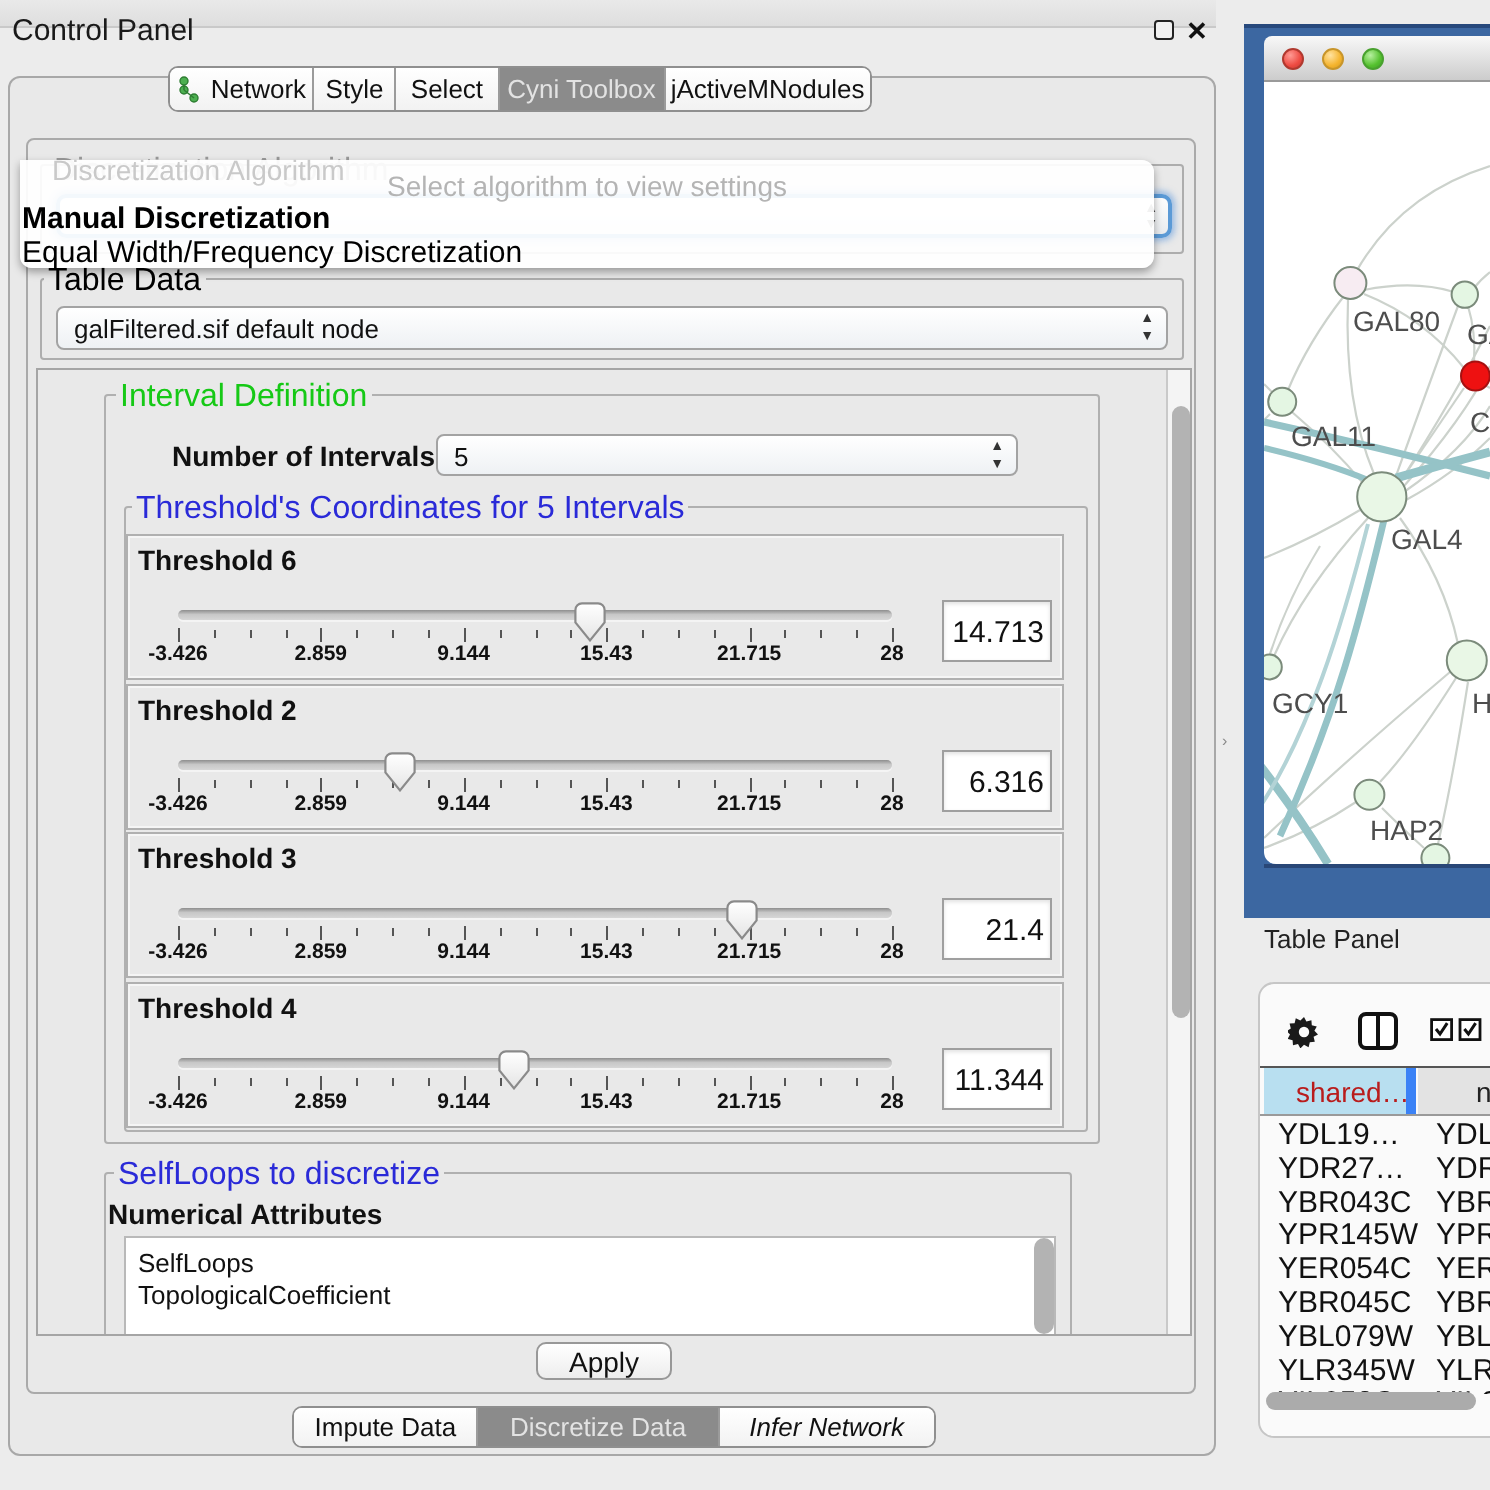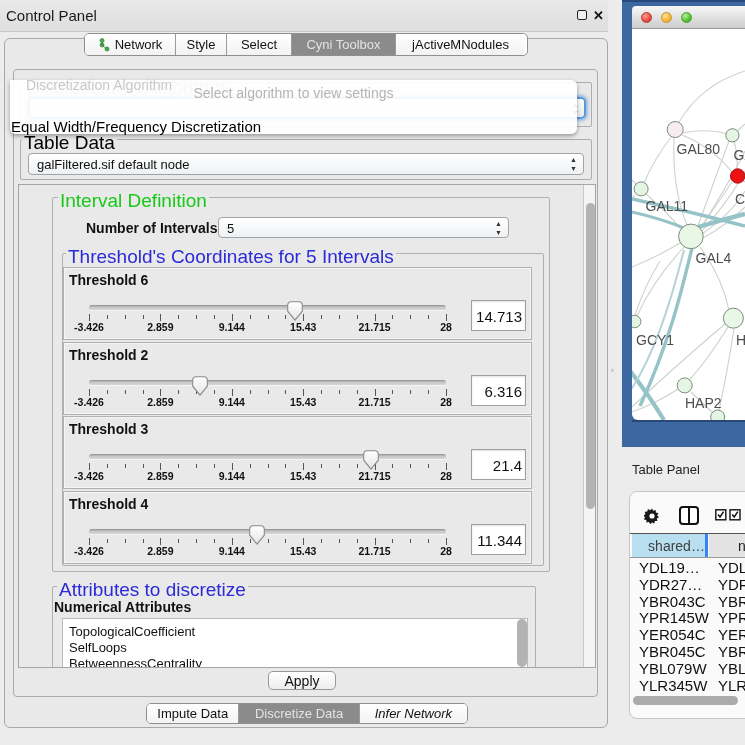--- a/index.html
+++ b/index.html
@@ -1,39 +1,39 @@
 <!DOCTYPE html>
 <html><head>
 <meta charset="utf-8">
 <style>
 * { margin:0; padding:0; box-sizing:border-box; }
 html,body { width:745px; height:745px; overflow:hidden; }
 body { font-family:"Liberation Sans", sans-serif; background:#ececec; position:relative; }
 .abs { position:absolute; }
 
 
-#titlebar { left:0; top:0; width:614px; height:32px; background:linear-gradient(#e9e9e9,#dedede); border-bottom:1px solid #c9c9c9; }
+#titlebar { left:0; top:0; width:614px; height:14px; background:linear-gradient(#e9e9e9,#dedede); border-bottom:1px solid #c9c9c9; }
 #titlebar .txt { left:6px; top:7px; font-size:15px; color:#1a1a1a; }
 #floatbtn { left:577px; top:10px; width:10px; height:10px; border:1.5px solid #222; border-radius:2px; background:#f0f0f0; }
 #closebtn { left:593px; top:8px; font-size:13px; font-weight:bold; color:#111; }
 
 #outerpanel { left:4px; top:38px; width:604px; height:690px; border:1px solid #a8a8a8; border-radius:6px; background:#e9e9e9; }
 #innerpanel { left:13px; top:69px; width:585px; height:628px; border:1px solid #aaa; border-radius:4px; background:#e9e9e9; }
 
 
 .seg { height:23px; display:flex; border:1px solid #8f8f8f; border-radius:5px; overflow:hidden; background:#fff; font-size:13px; }
 .seg .s { display:flex; align-items:center; justify-content:center; border-right:1px solid #9b9b9b; background:linear-gradient(#ffffff,#f2f2f2); color:#111; }
 .seg .s:last-child { border-right:none; }
 .seg .sel { background:#8b8b8b; color:#e3e3e3; }
-#toptabs { left:84px; top:33px; width:444px; }
+#toptabs { left:84px; top:33px; width:352px; }
 #bottabs { left:146px; top:703px; width:322px; height:21px; }
 
 
 .group { border:1px solid #adadad; border-radius:2px; }
-.grouplab { position:absolute; top:-8px; left:5px; background:#e9e9e9; padding:0 2px; font-size:19px; white-space:nowrap; }
+.grouplab { position:absolute; top:-8px; left:5px; background:#e9e9e9; padding:0 2px; font-size:16px; white-space:nowrap; }
 
 
 .combo { position:absolute; border:1px solid #a3a3a3; border-radius:4px; background:linear-gradient(#ffffff,#eef1f4); font-size:13px; color:#111; }
 .combo .ctext { position:absolute; left:8px; top:3px; }
 .combo .arr { position:absolute; right:6px; top:1px; font-size:7px; color:#333; line-height:9px; text-align:center; }
 
 
 .thr { position:absolute; left:44px; width:469px; height:73px; border:1px solid #b0b0b0; box-shadow:inset 0 0 0 1px #f5f5f5; background:#e9e9e9; }
 .thr .tlab { position:absolute; left:5px; top:4px; font-weight:bold; font-size:14px; color:#111; }
 .track { position:absolute; left:25px; top:37px; width:357px; height:5px; border-radius:3px; background:linear-gradient(#8e8e8e,#c7c7c7 45%,#d6d6d6); box-shadow:0 1px 0 #f4f4f4; }
@@ -54,21 +54,21 @@
 #applybtn { left:268px; top:671px; width:68px; height:19px; border:1px solid #989898; border-radius:5px; background:linear-gradient(#ffffff,#ededed); font-size:14px; color:#111; text-align:center; padding-top:1px; }
 
 
 #popup { left:10px; top:80px; width:567px; height:54px; background:rgba(255,255,255,0.93); border-radius:0 6px 6px 6px; box-shadow:0 2px 4px rgba(0,0,0,0.35); font-size:15px; }
 #popup .i1 { position:absolute; left:0; right:0; top:5px; text-align:center; color:#b4b4b4; font-size:14px; }
 #popup .i2 { position:absolute; left:1px; top:21px; font-weight:bold; color:#000; }
 #popup .i3 { position:absolute; left:1px; top:38px; color:#000; }
 
 
 #gapstrip { left:608px; top:0; width:14px; height:745px; background:#ececec; }
-#desktop { left:622px; top:0; width:123px; height:447px; background:#3c67a1; }
+#desktop { left:622px; top:12px; width:123px; height:447px; background:#3c67a1; }
 #desktop .topline { position:absolute; left:0; top:0; width:100%; height:2px; background:#27497c; }
 #frame { position:absolute; left:10px; top:6px; width:113px; height:414px; }
 #ftitle { position:absolute; left:0; top:0; width:113px; height:23px; background:linear-gradient(#f8f8f8,#cccccc); border-bottom:1px solid #9a9a9a; border-radius:4px 0 0 0; }
 .light { position:absolute; top:6px; width:11px; height:11px; border-radius:50%; }
 #fcontent { position:absolute; left:0; top:23px; width:113px; height:391px; background:#fff; border-radius:0 0 0 6px; overflow:hidden; }
 
 #tablepanel-label { left:632px; top:462px; font-size:13px; color:#222; }
 #tpanel { left:629px; top:491px; width:120px; height:228px; background:#fafafa; border:1px solid #c6c6c6; border-radius:8px 0 0 8px; overflow:hidden; }
 </style>
 </head>
@@ -305,44 +305,44 @@
             <stop offset="0" stop-color="#ffffff"></stop>
             <stop offset="0.5" stop-color="#f2f2f2"></stop>
             <stop offset="1" stop-color="#e4e4e4"></stop>
           </linearGradient>
         </defs>
       <path d="M4,0.7 h8 a3.3,3.3 0 0 1 3.3,3.3 v6.2 L8,19.2 L0.7,10.2 V4 a3.3,3.3 0 0 1 3.3,-3.3 z" fill="url(#tg4)" stroke="#8a8a8a" stroke-width="1.1"></path>
     </svg>
   </div>
 
   <div class="abs group" style="left:33px; top:401px; width:484px; height:100px; border-color:#b0b0b0;">
-    <div class="grouplab" style="color:#2a2ad8; left:4px;">Attributes to discretize</div>
+    <div class="grouplab" style="color:#2a2ad8; left:4px;">SelfLoops to discretize</div>
   </div>
   <div class="abs" style="left:35px; top:414px; font-size:14px; font-weight:bold; color:#111;">Numerical Attributes</div>
   <div class="abs" id="attrlist" style="left:43px; top:433px; width:466px; height:50px;">
+    <div>SelfLoops</div>
     <div>TopologicalCoefficient</div>
-    <div>SelfLoops</div>
-    <div>BetweennessCentrality</div>
   </div>
   <div class="abs sbthumb" style="left:498px; top:434px; width:10px; height:48px;"></div>
 
   <div class="abs" style="left:564px; top:0; width:14px; height:484px; background:#f4f4f4; border-left:1px solid #c9c9c9;"></div>
   <div class="abs sbthumb" style="left:567px; top:18px; width:9px; height:306px;"></div>
 </div>
 
 <div class="abs" id="applybtn">Apply</div>
 <div class="abs seg" id="bottabs">
   <div class="s" style="width:93px;">Impute Data</div>
   <div class="s sel" style="width:121px;">Discretize Data</div>
   <div class="s" style="width:108px;font-style:italic;">Infer Network</div>
 </div>
 
 <div class="abs" style="left:26px; top:77px; font-size:14px; color:#c9c9c9; z-index:30;">Discretization Algorithm</div>
 <div class="abs" id="popup">
   <div class="i1">Select algorithm to view settings</div>
+  <div class="i2">Manual Discretization</div>
   <div class="i3">Equal Width/Frequency Discretization</div>
 </div>
 
 <div class="abs" id="gapstrip"></div>
 <div class="abs" style="left:611px; top:366px; font-size:8px; color:#8a8a8a;">›</div>
 <div class="abs" id="desktop">
   <div class="topline"></div>
   <div id="frame">
     <div id="ftitle">
       <div class="light" style="left:9px; background:radial-gradient(circle at 35% 30%, #ff9a94, #ee4b42 60%, #c33b33); border:1px solid #b0392f;"></div>
@@ -424,21 +424,21 @@
   <div style="position:absolute;left:49px;top:14px;width:20px;height:19px;border:2.6px solid #111;border-radius:4px;background:#fff;"></div>
   <div style="position:absolute;left:58px;top:16px;width:2.4px;height:15px;background:#111;"></div>
   <svg style="position:absolute;left:85px;top:17px;" width="26" height="12" viewBox="0 0 26 12">
     <rect x="0.8" y="0.8" width="10" height="10" fill="#fff" stroke="#111" stroke-width="1.4"></rect>
     <path d="M3,5.5 L5,8 L8.6,2.6" fill="none" stroke="#111" stroke-width="1.5"></path>
     <rect x="15" y="0.8" width="10" height="10" fill="#fff" stroke="#111" stroke-width="1.4"></rect>
     <path d="M17.2,5.5 L19.2,8 L22.8,2.6" fill="none" stroke="#111" stroke-width="1.5"></path>
   </svg>
 
   <div style="position:absolute;left:0px;top:41px;width:120px;height:1px;background:#555;"></div>
-  <div class="hdr" style="position:absolute;left:2px;top:42px;width:76px;height:23px;background:#b8dff0;border-right:3px solid #3b82f6;font-size:14px;color:#404040;text-align:center;text-indent:16px;padding-top:4px;">shared…</div>
+  <div class="hdr" style="position:absolute;left:2px;top:42px;width:76px;height:23px;background:#b8dff0;border-right:5px solid #3b82f6;font-size:14px;color:#b91c1c;text-align:center;text-indent:16px;padding-top:4px;">shared…</div>
   <div class="hdr" style="position:absolute;left:79px;top:42px;width:41px;height:23px;background:#e3e3e3;font-size:14px;color:#222;padding-top:4px;padding-left:29px;">n</div>
   <div style="position:absolute;left:0px;top:65px;width:120px;height:1px;background:#9a9a9a;"></div>
   <div id="rows" style="position:absolute;left:0;top:67px;width:120px;height:138px;font-size:15px;color:#111;overflow:hidden;">
 <div style="position:absolute;left:9px;top:0.0px;white-space:nowrap;">YDL19…</div>
 <div style="position:absolute;left:88px;top:0.0px;white-space:nowrap;">YDL194W</div>
 <div style="position:absolute;left:9px;top:16.8px;white-space:nowrap;">YDR27…</div>
 <div style="position:absolute;left:88px;top:16.8px;white-space:nowrap;">YDR277C</div>
 <div style="position:absolute;left:9px;top:33.6px;white-space:nowrap;">YBR043C</div>
 <div style="position:absolute;left:88px;top:33.6px;white-space:nowrap;">YBR043C</div>
 <div style="position:absolute;left:9px;top:50.4px;white-space:nowrap;">YPR145W</div>

